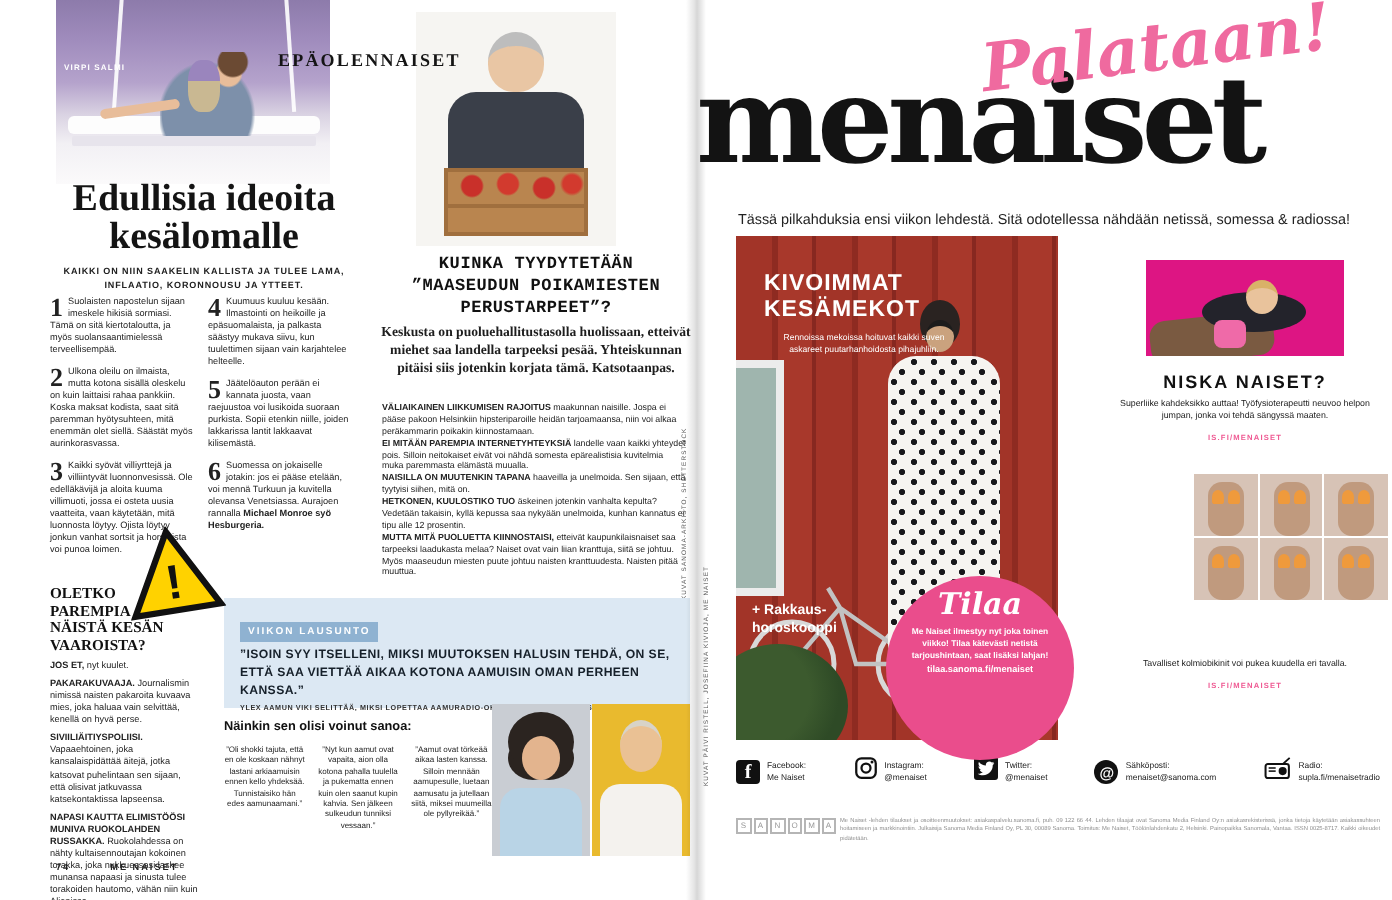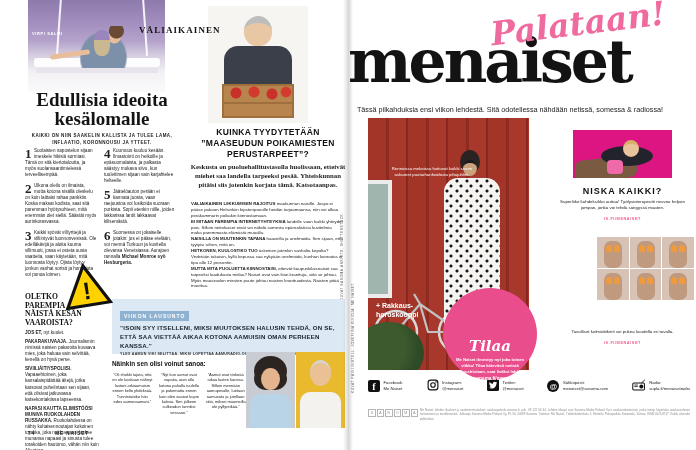--- a/index.html
+++ b/index.html
@@ -54,21 +54,21 @@
   .p2-head{left:36px;top:10px;width:28px;height:30px;border-radius:50% 50% 46% 46%;background:#e9c6a4;
     border-top:7px solid #bdbdbd;}
   .p2-body{left:16px;top:40px;width:68px;height:52px;border-radius:14px 14px 0 0;background:#3a3f49;}
   .p2-crate{left:14px;top:78px;width:72px;height:34px;background:#b9854f;border:2px solid #a06f3e;
     background-image:radial-gradient(circle at 12px 7px,#c9302a 0 5px,transparent 6px),
       radial-gradient(circle at 30px 6px,#d23a2e 0 5px,transparent 6px),
       radial-gradient(circle at 48px 8px,#c9302a 0 5px,transparent 6px),
       radial-gradient(circle at 62px 6px,#d23a2e 0 4.5px,transparent 6px),
       linear-gradient(180deg,transparent 0 16px,#a06f3e 16px 18px,transparent 18px);}
   .headline2{left:190px;top:127px;width:156px;text-align:center;
-    font-weight:800;font-size:8.5px;line-height:1.32;letter-spacing:.3px;color:#111;}
+    font-weight:800;font-size:8.5px;line-height:1.32;letter-spacing:.3px;color:#111;font-family:Liberation Mono, monospace;}
   .intro2{left:190px;top:162px;width:156px;text-align:center;
     font:700 6.8px "Liberation Serif",serif;line-height:1.35;color:#1d1d1d;}
   .body2{left:191px;top:201px;width:152px;font-size:4.4px;line-height:1.34;color:#222;}
   .body2 p{margin:0;}
   .vcredit{font-size:3.2px;letter-spacing:.55px;color:#555;writing-mode:vertical-rl;transform:rotate(180deg);}
   .vcredit1{left:340px;top:200px;height:100px;}
   .vcredit2{left:351px;top:258px;height:135px;}
 
   
   .statement{left:112px;top:299px;width:233px;height:55px;background:#dce8f3;padding:5px 8px;}
@@ -88,21 +88,21 @@
   .photo3b{left:296px;top:352px;width:49px;height:76px;background:#e9ba2e;overflow:hidden;}
   .p3b-face{left:14px;top:8px;width:21px;height:26px;border-radius:50%;background:#eac194;
     border-top:3px solid #d8d3c8;}
   .p3b-shirt{left:4px;top:40px;width:41px;height:36px;border-radius:10px 10px 0 0;background:#f4f2ee;}
 
   
   .script-title{left:448px;top:4px;width:260px;text-align:center;transform:rotate(-7deg);
     font:italic 700 33px "DejaVu Serif",serif;color:#ef6a9f;z-index:4;}
   .logo{left:348px;top:28px;width:348px;text-align:left;
     font:700 60px "DejaVu Serif",serif;letter-spacing:-3px;color:#131313;line-height:1.1;}
-  .subtitle{left:346px;top:105px;width:328px;text-align:center;font-size:7.2px;color:#222;}
+  .subtitle{left:358px;top:105px;width:328px;text-align:center;font-size:7.2px;color:#222;}
 
   
   .photo-main{left:368px;top:118px;width:161px;height:252px;overflow:hidden;
     background:repeating-linear-gradient(90deg,#a23428 0 18px,#8e2b21 18px 21px,#a8382b 21px 38px,#872820 38px 40px);}
   .pm-window{left:0;top:62px;width:24px;height:118px;background:#9fb5ae;
     border:4px solid #ececec;border-left:none;}
   .pm-green{left:-14px;bottom:-14px;width:70px;height:62px;border-radius:50%;
     background:radial-gradient(circle at 35% 40%,#3c5a2e 0 45%,#2e4a26 70%);}
   .pm-bike{left:0;bottom:12px;}
   .pm-head{left:92px;top:32px;width:20px;height:24px;border-radius:50%;background:#2a2321;}
@@ -114,21 +114,21 @@
     background-size:10px 10px;}
   .pm-legs{left:96px;top:210px;width:9px;height:26px;background:#b78e66;box-shadow:11px 0 0 #b78e66;}
   .pm-shoes{left:90px;top:234px;width:15px;height:7px;border-radius:4px;background:#efece6;box-shadow:14px 2px 0 #efece6;}
   .pm-title{left:14px;top:18px;width:110px;font-weight:800;font-size:11.5px;line-height:1.15;
     letter-spacing:.5px;color:#fff;z-index:3;}
   .pm-sub{left:16px;top:48px;width:96px;text-align:center;font-size:4.3px;line-height:1.45;color:#fff;z-index:3;}
   .pm-extra{left:8px;top:183px;width:62px;font-weight:800;font-size:7px;line-height:1.3;color:#fff;z-index:3;}
 
   .tilaa{left:443px;top:288px;width:94px;height:92px;border-radius:50%;background:#ea4d8c;
     color:#fff;text-align:center;padding-top:7px;z-index:5;}
-  .tilaa-script{font:italic 700 15px "DejaVu Serif",serif;line-height:1;margin-top:44px;}
+  .tilaa-script{font:italic 700 15px "DejaVu Serif",serif;line-height:1;}
   .tilaa-text{width:74px;margin:3px auto 0;font-weight:700;font-size:4.2px;line-height:1.45;}
   .tilaa-url{font-weight:800;font-size:4.6px;margin-top:1px;}
 
   
   .photo4{left:573px;top:130px;width:99px;height:48px;background:#dd1583;overflow:hidden;}
   .p4-pillow{left:28px;top:16px;width:52px;height:20px;border-radius:50%;background:#23232b;}
   .p4-head{left:50px;top:10px;width:16px;height:17px;border-radius:50%;background:#e9c39c;
     border-top:4px solid #d9b168;}
   .p4-jacket{left:2px;top:28px;width:62px;height:22px;border-radius:8px;background:#7a5a41;transform:rotate(-6deg);}
   .p4-top{left:34px;top:30px;width:16px;height:14px;background:#ef6aa8;border-radius:4px;}
@@ -169,21 +169,21 @@
 
   <div class="abs photo1">
     <div class="abs p1-chain c1"></div>
     <div class="abs p1-chain c2"></div>
     <div class="abs p1-bench"></div>
     <div class="abs p1-figure"></div>
     <div class="abs p1-legs"></div>
     <div class="abs p1-bouquet"></div>
   </div>
   <div class="abs credit-virpi">VIRPI SALMI</div>
-  <div class="abs section-title">VÄLIAIKAINEN</div>
+  <div class="abs section-title">EPÄOLENNAISET</div>
 
   <div class="abs headline1">Edullisia ideoita kesälomalle</div>
   <div class="abs kicker">KAIKKI ON NIIN SAAKELIN KALLISTA JA TULEE LAMA, INFLAATIO, KORONNOUSU JA YTTEET.</div>
 
   <div class="abs tipcol tipcol1">
     <div class="tip">
       <span class="tnum">1</span>
       <span>Suolaisten napostelun sijaan imeskele hikisiä sormiasi. Tämä on sitä kiertotaloutta, ja myös suolansaantimielessä terveellisempää.</span>
     </div>
     <div class="tip">
@@ -280,37 +280,38 @@
       <circle cx="28" cy="56" r="21" fill="none" stroke="#d8d8d8" stroke-width="2.5"></circle>
       <circle cx="92" cy="56" r="21" fill="none" stroke="#d8d8d8" stroke-width="2.5"></circle>
       <path d="M28 56 L52 28 L92 56 L60 56 L52 28 M52 28 L46 18 M92 56 L88 30 M84 28 L96 28" fill="none" stroke="#c2c2c2" stroke-width="2.2"></path>
     </svg>
     <div class="abs pm-head"></div>
     <div class="abs pm-face"></div>
     <div class="abs pm-dress"></div>
     <div class="abs pm-legs"></div>
     <div class="abs pm-shoes"></div>
     <div class="abs pm-green"></div>
+    <div class="abs pm-title">KIVOIMMAT KESÄMEKOT</div>
     <div class="abs pm-sub">Rennoissa mekoissa hoituvat kaikki suven askareet puutarhanhoidosta pihajuhliin.</div>
     <div class="abs pm-extra">+ Rakkaus-horoskooppi</div>
   </div>
 
   <div class="abs tilaa">
     <div class="tilaa-script">Tilaa</div>
     <div class="tilaa-text">Me Naiset ilmestyy nyt joka toinen viikko! Tilaa kätevästi netistä tarjoushintaan, saat lisäksi lahjan!</div>
     <div class="tilaa-url">tilaa.sanoma.fi/menaiset</div>
   </div>
 
   <div class="abs photo4">
     <div class="abs p4-jacket"></div>
     <div class="abs p4-pillow"></div>
     <div class="abs p4-top"></div>
     <div class="abs p4-head"></div>
   </div>
-  <div class="abs t1-title">NISKA KAIKKI?</div>
+  <div class="abs t1-title">NISKA NAISET?</div>
   <div class="abs t-text t1-text">Superliike kahdeksikko auttaa! Työfysioterapeutti neuvoo helpon jumpan, jonka voi tehdä sängyssä maaten.</div>
   <div class="abs t-tag t1-tag">IS.FI/MENAISET</div>
 
   <div class="abs bikini-grid">
     <div class="btile"></div>
     <div class="btile"></div>
     <div class="btile"></div>
     <div class="btile"></div>
     <div class="btile"></div>
     <div class="btile"></div>

